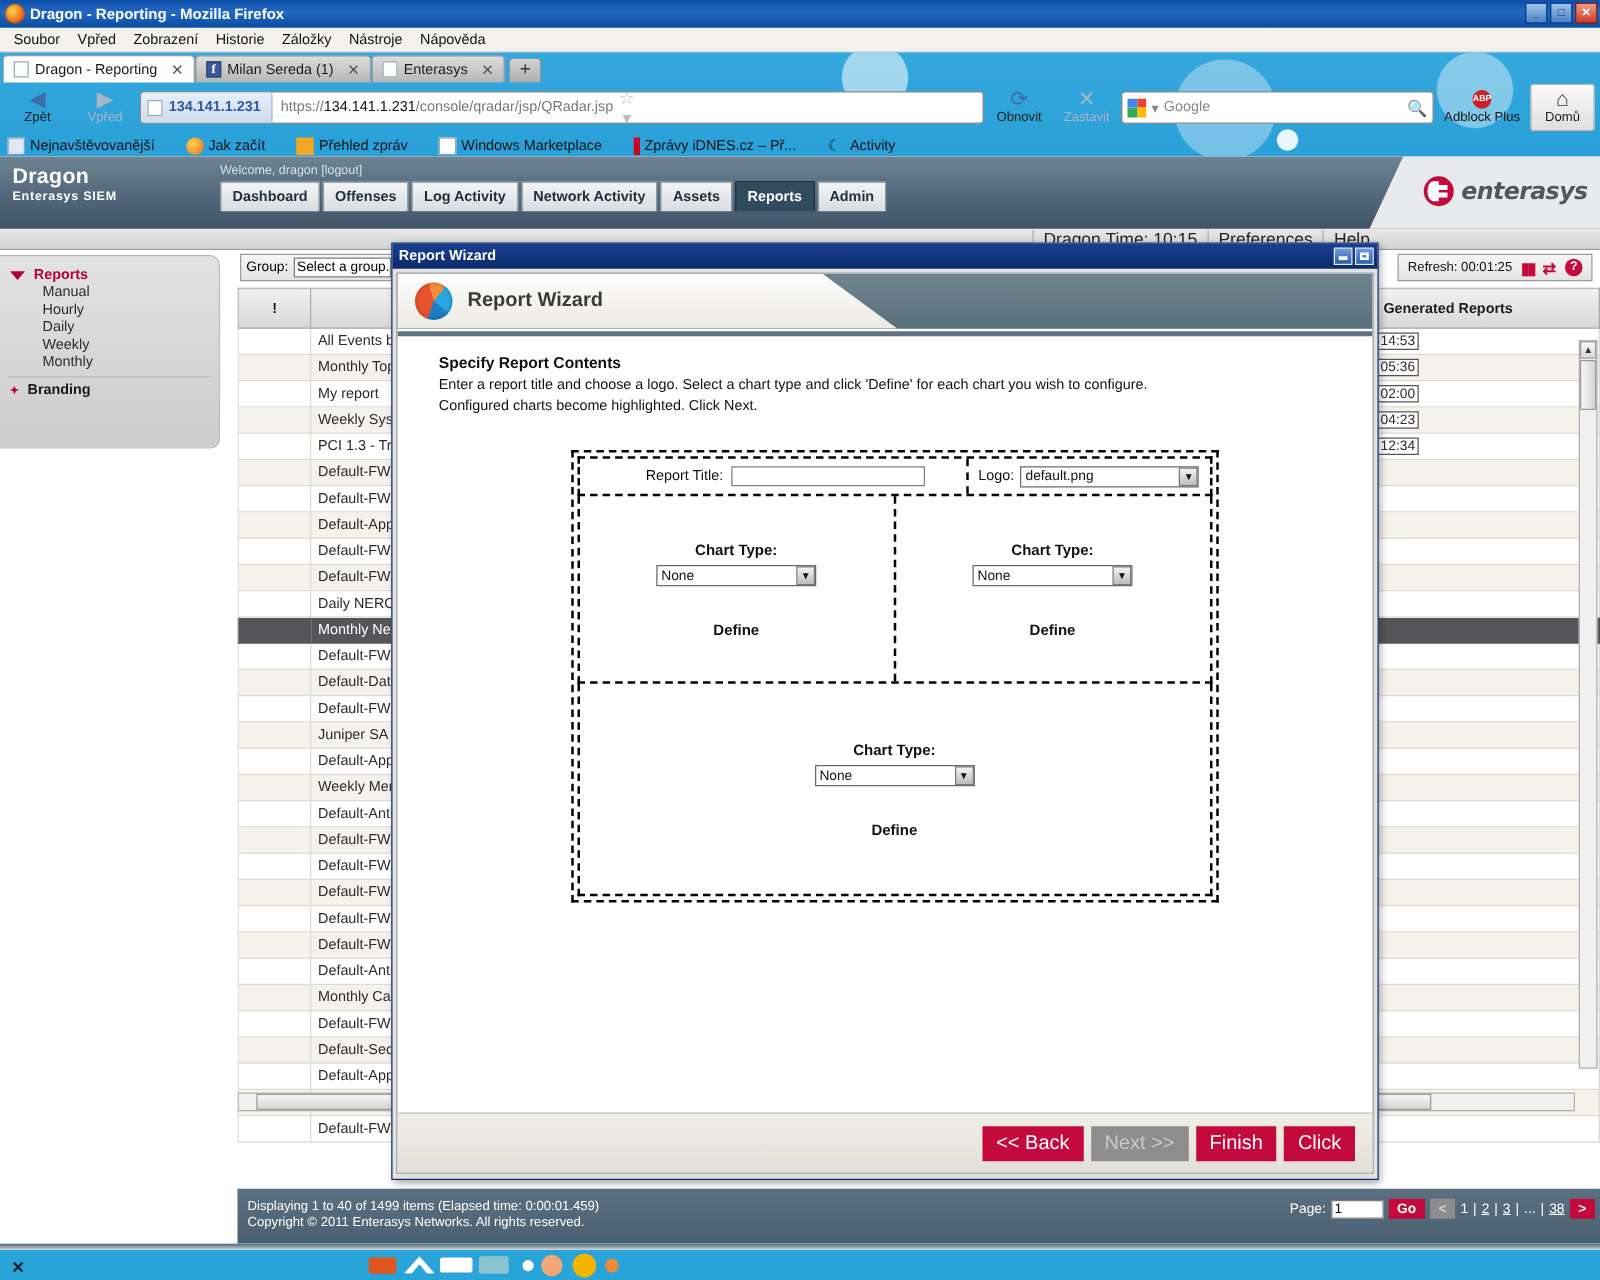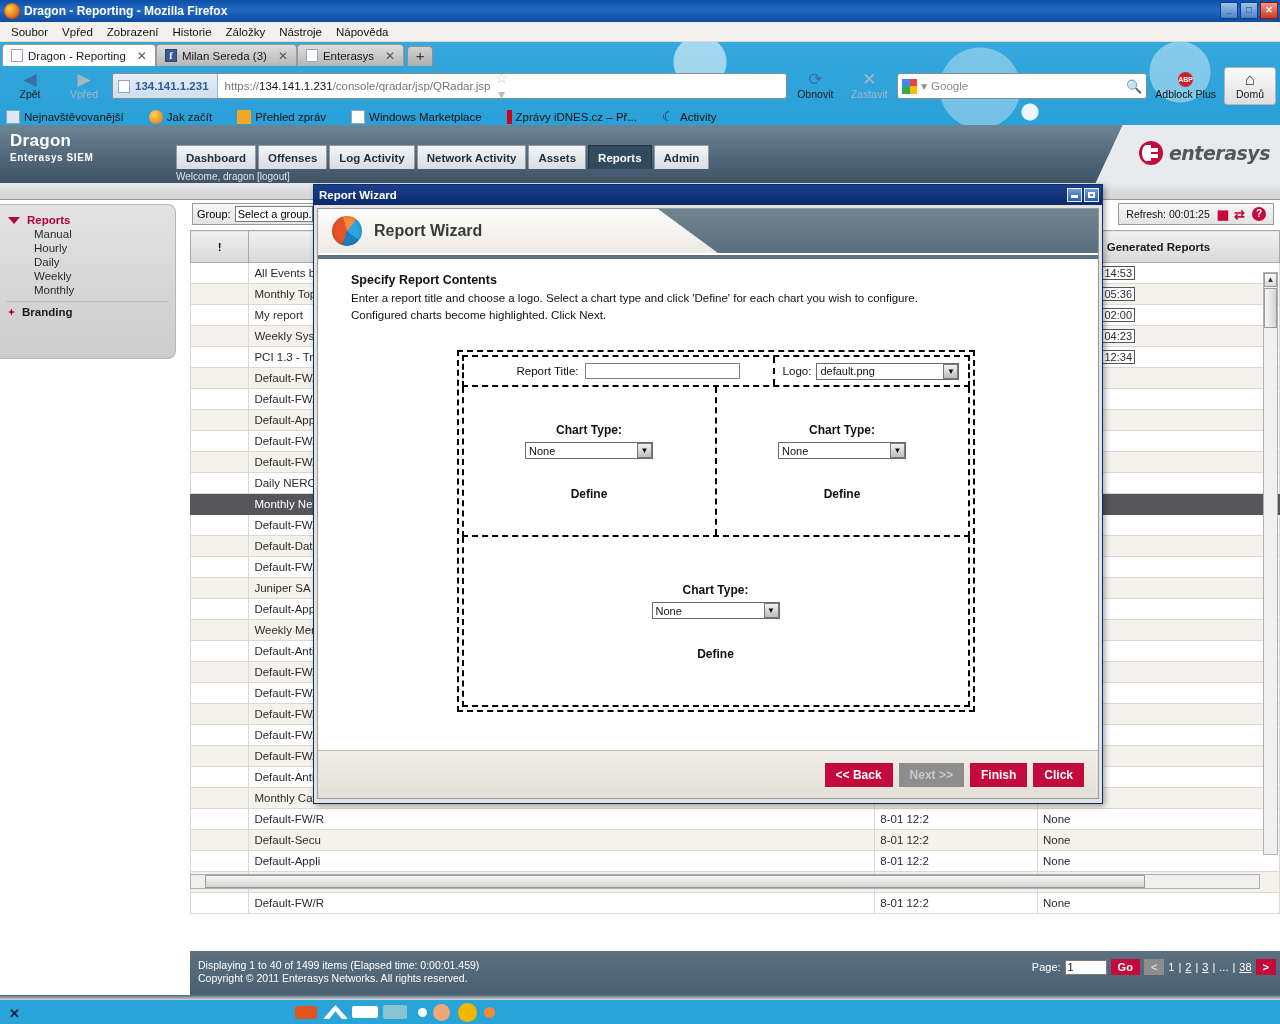--- a/index.html
+++ b/index.html
@@ -136,21 +136,21 @@
     position: absolute; left: 0; top: 125px; width: 1280px; height: 870px;
     background: #fff; overflow: hidden;
   }
   .app-header {
     height: 58px; position: relative;
     background: linear-gradient(to bottom, #6d8494 0%, #52687a 55%, #3f5466 100%);
   }
   .brand { position: absolute; left: 10px; top: 6px; color: #fff; }
   .brand .b1 { font-size: 17px; font-weight: bold; letter-spacing: .3px; }
   .brand .b2 { font-size: 10px; letter-spacing: .6px; margin-top: 1px; font-weight: bold; }
-  .welcome { position: absolute; left: 176px; top: 6px; color: #d6e1ea; font-size: 10px; margin-top: 40px; }
+  .welcome { position: absolute; left: 176px; top: 6px; color: #d6e1ea; font-size: 10px; }
   .navtabs { position: absolute; left: 176px; top: 20px; display: flex; gap: 2px; }
   .navtab {
     height: 24px; padding: 0 9px; display: flex; align-items: center;
     font-size: 11.5px; font-weight: bold; color: #1d2d3a;
     background: linear-gradient(to bottom, #f4f4f4, #d7dde1);
     border: 1px solid #8d9aa4; border-bottom: none;
   }
   .navtab.active { background: #304a5e; color: #fff; border-color: #22323f; }
   .logo-wrap { position:absolute; right:0; top:0; width:210px; height:58px;
     background: linear-gradient(115deg, transparent 0 22%, #e9eaec 22.4% 100%); }
@@ -263,21 +263,21 @@
     background:#fff; color:#111; padding-left:2px; font-family:"Liberation Sans", sans-serif; }
   .btn-red { background:#c4093c; color:#fff; font-weight:bold; font-size:11px;
     padding:2px 7px; border:none; }
   .btn-grey { background:#8d8d8d; color:#d8d8d8; font-weight:bold; font-size:11px;
     padding:2px 7px; border:none; }
   .pager a { color:#fff; text-decoration:underline; }
   .pager .cur { color:#fff; text-decoration:none; }
 
   
   .dialog {
-    position: absolute; left: 313px; top: 184px; width: 790px; height: 620px;
+    position: absolute; left: 313px; top: 194px; width: 790px; height: 750px;
     border: 1px solid #0a2f6e; background: #e4e2dc; z-index: 40;
     box-shadow: 2px 2px 6px rgba(0,0,0,.35);
   }
   .dlg-title {
     height: 20px; background: linear-gradient(to bottom,#1b3f8f,#0b2a6b);
     color:#fff; font-weight:bold; font-size:11.5px; display:flex; align-items:center;
     padding-left: 5px;
   }
   .dlg-btns { margin-left:auto; display:flex; gap:2px; padding-right:3px; }
   .dlg-btn { width:15px;height:14px;border:1px solid #e9eef7;
@@ -325,21 +325,21 @@
   .chart-lbl { font-size:12px; font-weight:bold; color:#111; margin-bottom:5px; }
   .define { font-size:12px; font-weight:bold; color:#111; margin-top:28px; }
   .row-three { border:2px dashed #000; border-top:none; padding: 46px 0 44px 0; text-align:center; }
 
   .wiz-footer {
     position:absolute; left:0; right:0; bottom:0; height:48px;
     background: linear-gradient(to bottom,#f0eee8,#e2dfd7);
     border-top:1px solid #c2beb4;
     display:flex; align-items:center; justify-content:flex-end; gap:6px; padding-right:14px;
   }
-  .wbtn { font-size:12px; font-weight:bold; color:#fff; padding:5px 11px; border:none; }
+  .wbtn { font-size:16px; font-weight:normal; color:#fff; padding:5px 11px; border:none; }
   .wbtn.red { background:#c4093c; }
   .wbtn.grey { background:#8d8d8d; color:#c9c9c9; }
 
   
   .taskbar { position:absolute; left:0; bottom:0; width:1280px; height:29px;
     background:#29a4d9; overflow:hidden; }
   .tb-top { height:5px; background:linear-gradient(to bottom,#4e6678,#d9d9d9); }
   .tb-x { position:absolute; left:9px; top:11px; color:#123; font-size:13px; font-weight:bold; }
   .tb-shape { position:absolute; border-radius:2px; }
 </style>
@@ -369,21 +369,21 @@
 <div class="ff-persona"></div>
 
 <div class="ff-tabstrip">
   <div class="ff-tab active">
     <span class="favicon"></span>
     <span>Dragon - Reporting</span>
     <span class="tabclose">✕</span>
   </div>
   <div class="ff-tab">
     <span class="favicon fb">f</span>
-    <span>Milan Sereda (3)</span>
+    <span>Milan Sereda (1)</span>
     <span class="tabclose">✕</span>
   </div>
   <div class="ff-tab">
     <span class="favicon"></span>
     <span>Enterasys</span>
     <span class="tabclose">✕</span>
   </div>
   <div class="ff-newtab">+</div>
 </div>
 

